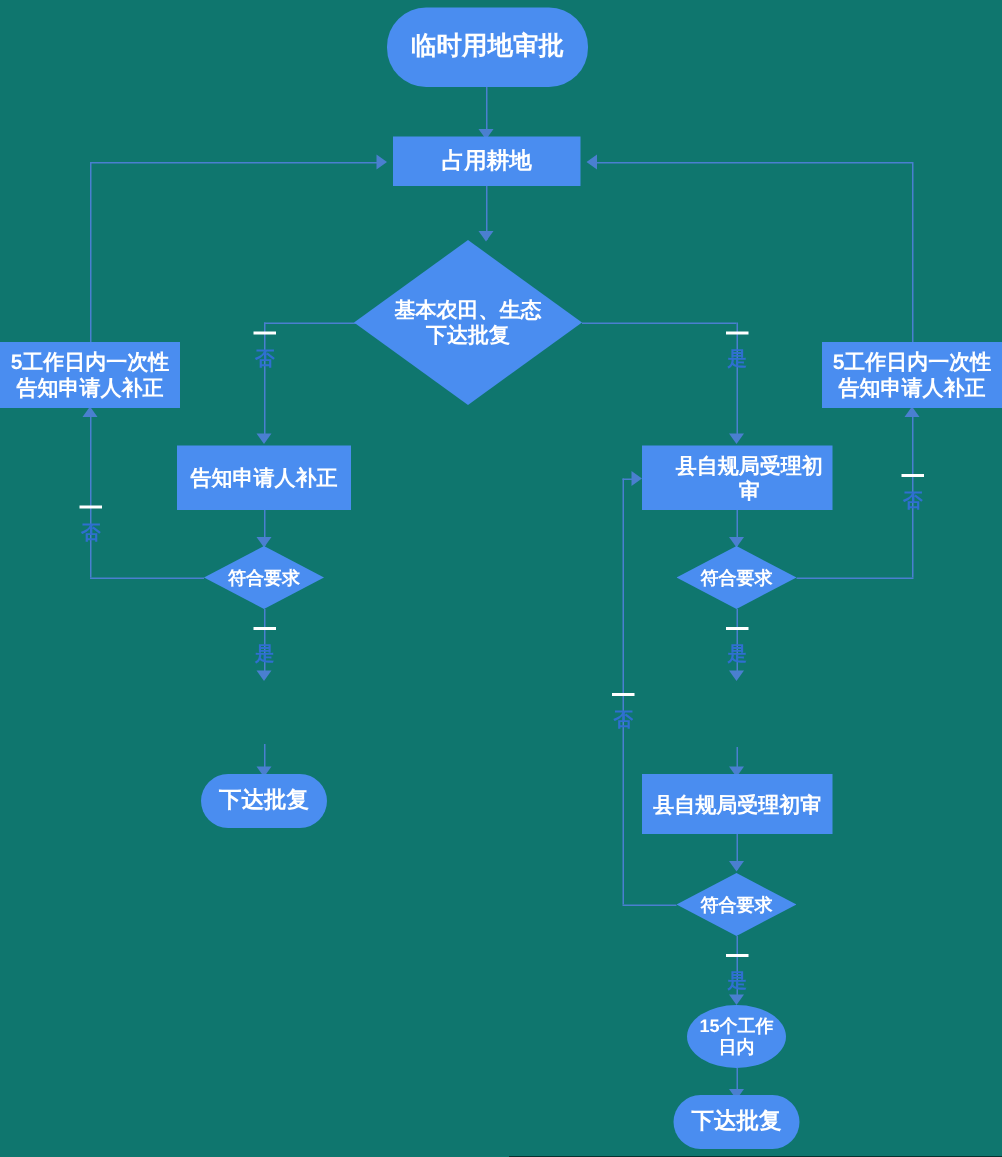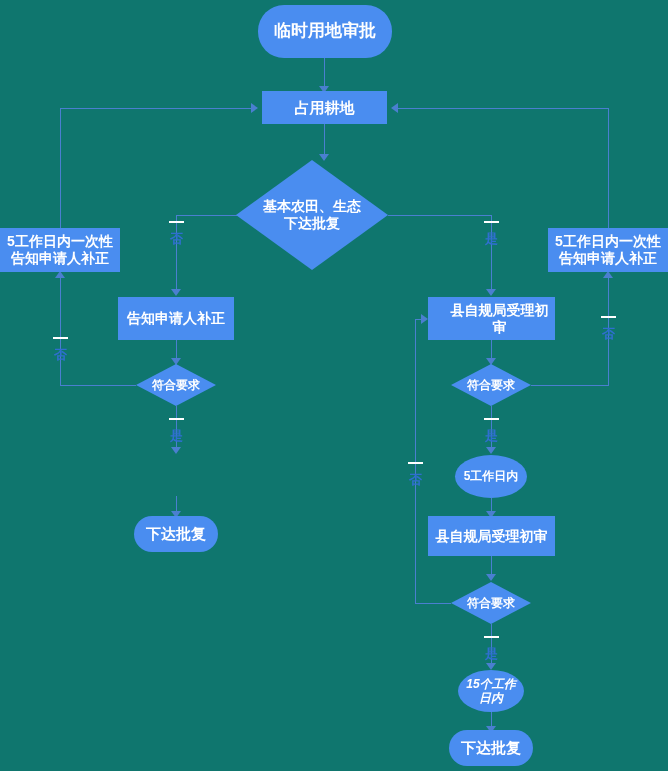--- a/index.html
+++ b/index.html
@@ -209,34 +209,31 @@
   <div class="node n-diamond n-diamond-wide" style="left:451px; top:364px; width:80px; height:42px; font-size:12px;">
     <div class="dia-shape"></div>
     <div class="dia-text">符合要求</div>
   </div>
 
 
   <div class="node n-round" style="left:134px; top:516px; width:84px; height:36px; font-size:15px;">
     <span>下达批复</span>
   </div>
 
-  <div class="node n-ellipse" style="left:455px; top:455px; width:72px; height:43px; font-size:12px;">
-    <span>5工作日内</span>
-  </div>
 
   <div class="node n-rect" style="left:428px; top:516px; width:127px; height:40px; font-size:14px;">
     <span>县自规局受理初审</span>
   </div>
 
   <div class="node n-diamond n-diamond-wide" style="left:451px; top:582px; width:80px; height:42px; font-size:12px;">
     <div class="dia-shape"></div>
     <div class="dia-text">符合要求</div>
   </div>
 
-  <div class="node n-ellipse" style="left:458px; top:670px; width:66px; height:42px; font-size:12px; flex-direction:column;font-style:italic;">
+  <div class="node n-ellipse" style="left:458px; top:670px; width:66px; height:42px; font-size:12px; flex-direction:column;">
     <span>15个工作</span>
     <span>日内</span>
   </div>
 
   <div class="node n-round" style="left:449px; top:730px; width:84px; height:36px; font-size:15px;">
     <span>下达批复</span>
   </div>
 
 </div>
 

